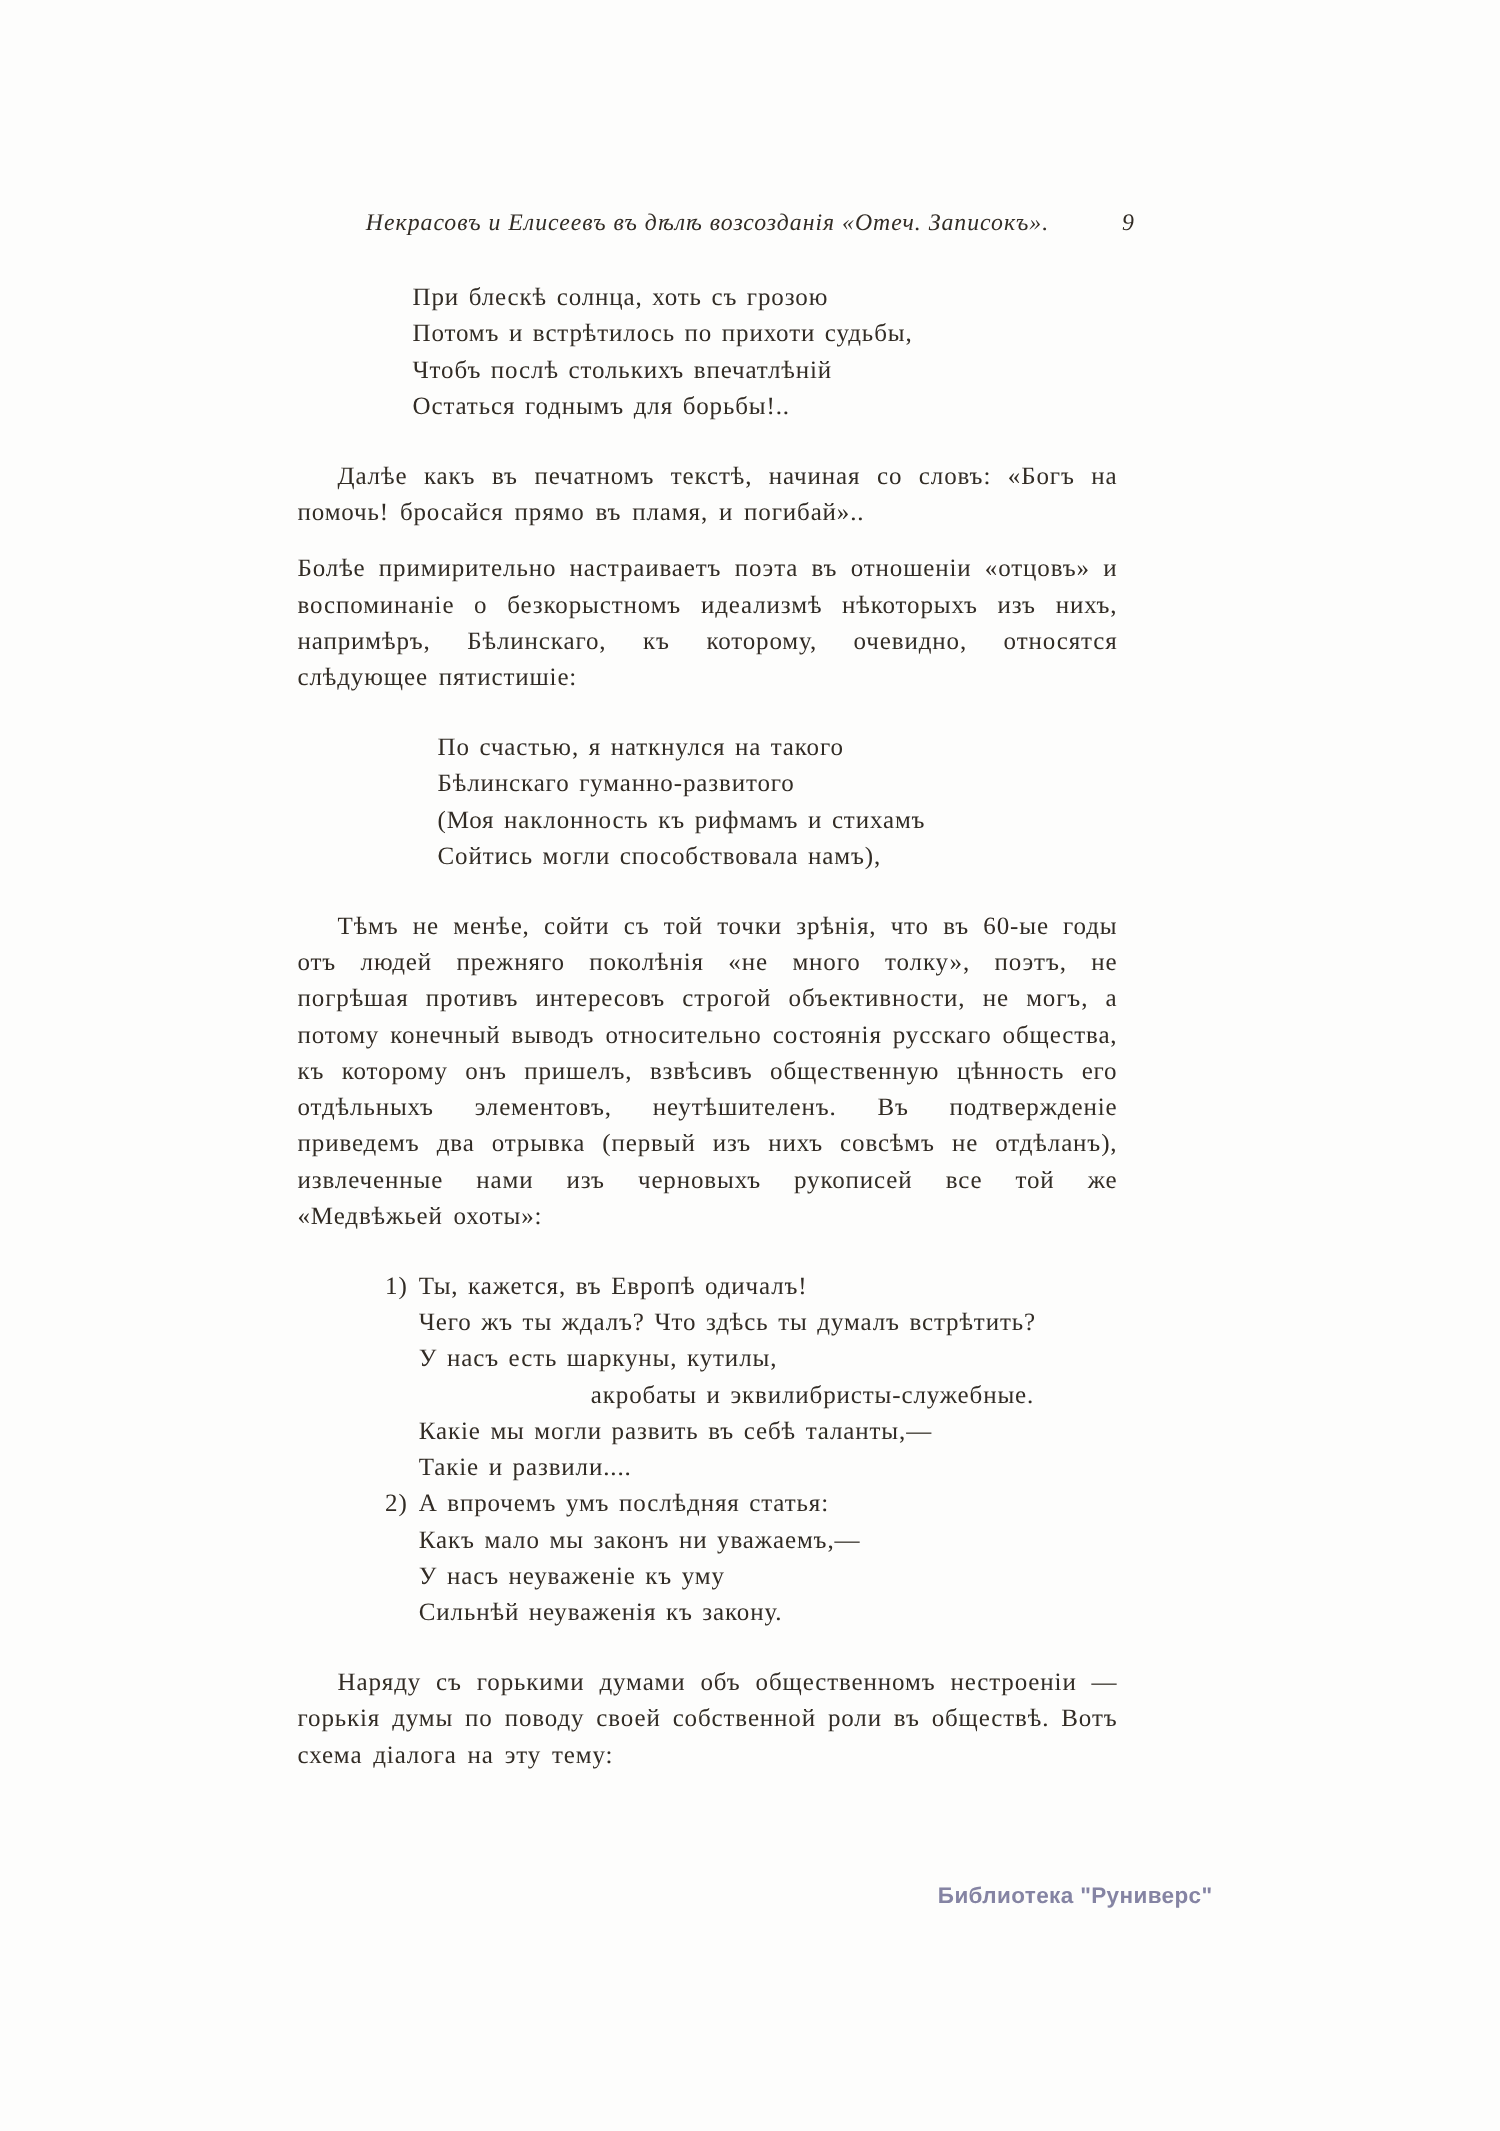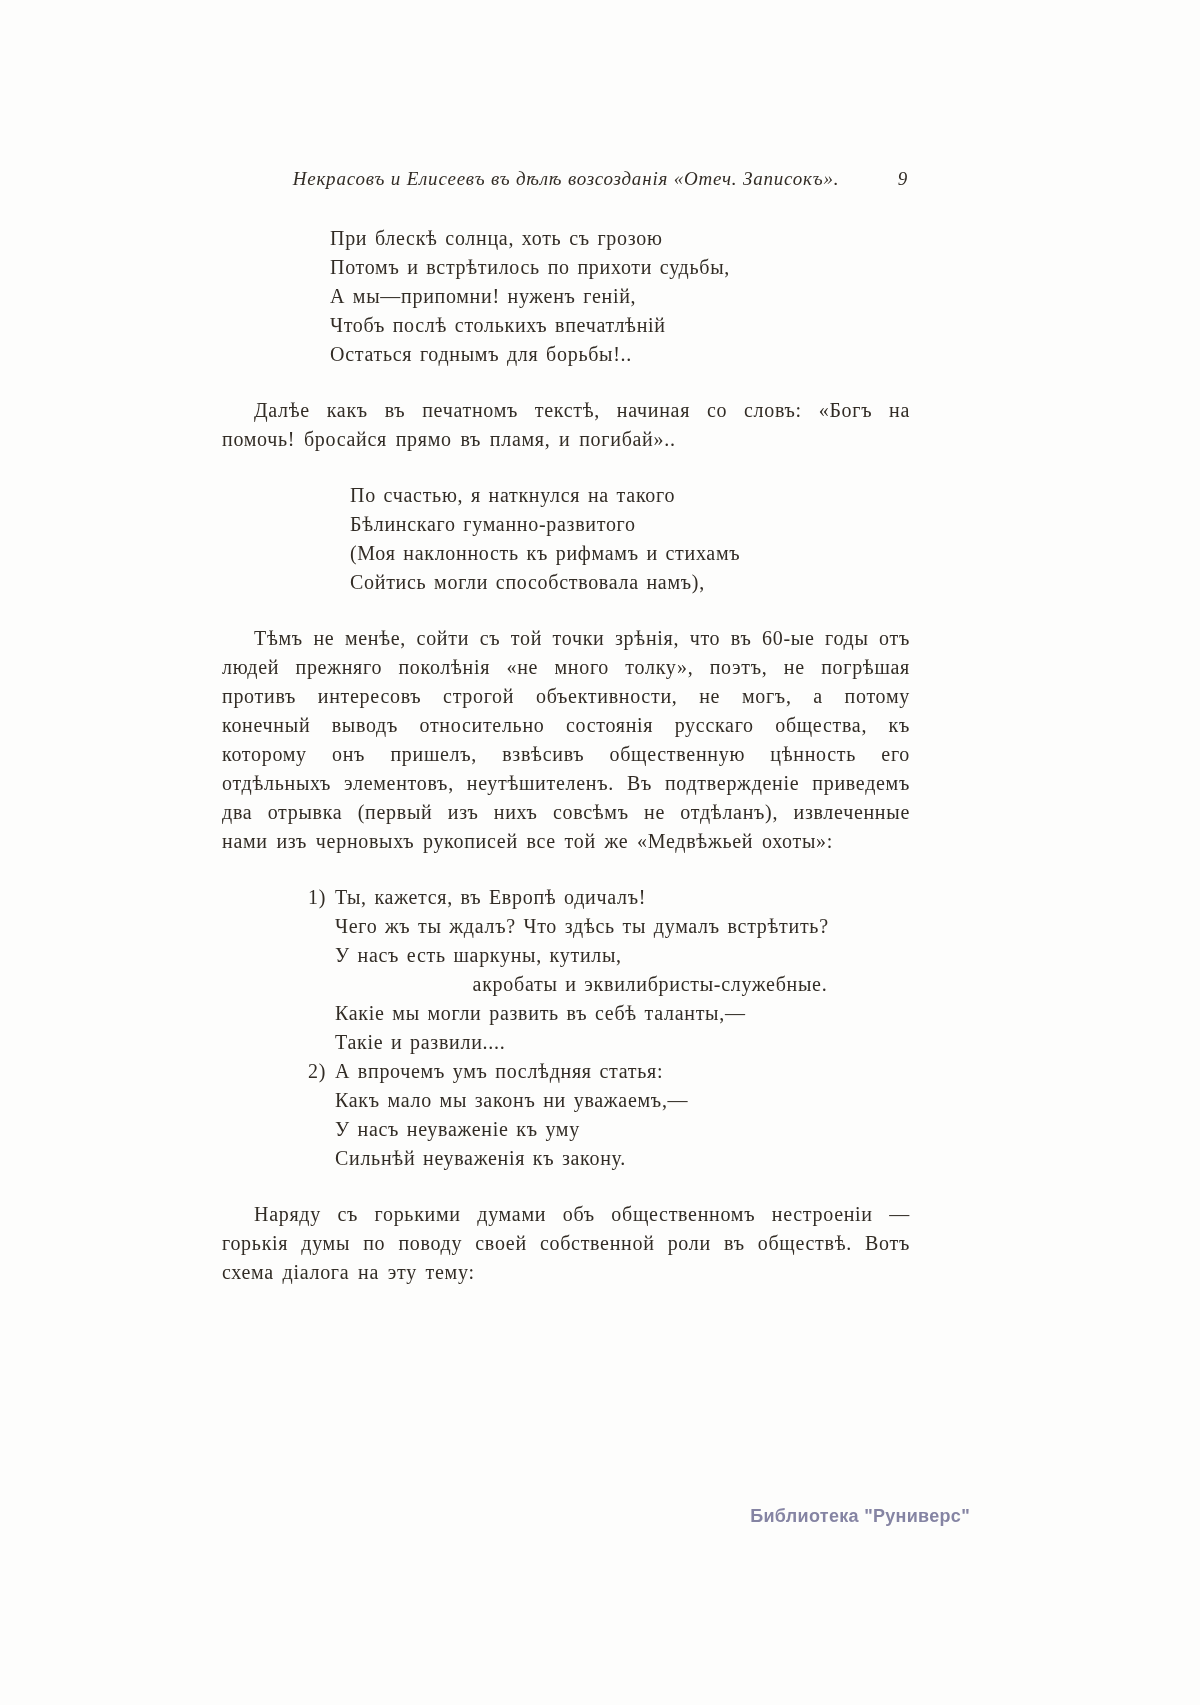--- a/index.html
+++ b/index.html
@@ -31,21 +31,21 @@
     margin-bottom: 34px;
     white-space: nowrap;
   }
   .header .page-number {
     position: absolute;
     right: 2px;
     top: 0;
     font-style: italic;
   }
   .para {
-    margin: 0;
+    margin: 16px;
     font-size: 20px;
     line-height: 29px;
     letter-spacing: 0.7px;
     word-spacing: 3px;
     text-align: justify;
   }
   .para.indent { text-indent: 32px; }
   .para.noindent { text-indent: 0; }
   .verse {
     margin: 27px 0;
@@ -94,25 +94,25 @@
 <div class="page">
   <div class="text-col">
     <div class="header">
       <span class="header-title">Некрасовъ и Елисеевъ въ дѣлѣ возсозданія «Отеч. Записокъ».</span>
       <span class="page-number">9</span>
     </div>
     <div class="content" id="content">
         <div class="verse verse-a">
           <div class="vline">При блескѣ солнца, хоть съ грозою</div>
           <div class="vline">Потомъ и встрѣтилось по прихоти судьбы,</div>
-          <div class="vline">А мы—припомни! нуженъ геній,</div>
           <div class="vline">Чтобъ послѣ столькихъ впечатлѣній</div>
           <div class="vline">Остаться годнымъ для борьбы!..</div>
         </div>
         <p class="para indent">Далѣе какъ въ печатномъ текстѣ, начиная со словъ: «Богъ на помочь! бросайся прямо въ пламя, и погибай»..</p>
+        <p class="para noindent">Болѣе примирительно настраиваетъ поэта въ отношеніи «отцовъ» и воспоминаніе о безкорыстномъ идеализмѣ нѣкоторыхъ изъ нихъ, напримѣръ, Бѣлинскаго, къ которому, очевидно, относятся слѣдующее пятистишіе:</p>
         <div class="verse verse-b">
           <div class="vline">По счастью, я наткнулся на такого</div>
           <div class="vline">Бѣлинскаго гуманно-развитого</div>
           <div class="vline">(Моя наклонность къ рифмамъ и стихамъ</div>
           <div class="vline">Сойтись могли способствовала намъ),</div>
         </div>
         <p class="para indent">Тѣмъ не менѣе, сойти съ той точки зрѣнія, что въ 60-ые годы отъ людей прежняго поколѣнія «не много толку», поэтъ, не погрѣшая противъ интересовъ строгой объективности, не могъ, а потому конечный выводъ относительно состоянія русскаго общества, къ которому онъ пришелъ, взвѣсивъ общественную цѣнность его отдѣльныхъ элементовъ, неутѣшителенъ. Въ подтвержденіе приведемъ два отрывка (первый изъ нихъ совсѣмъ не отдѣланъ), извлеченные нами изъ черновыхъ рукописей все той же «Медвѣжьей охоты»:</p>
         <div class="nverse">
           <div class="nline">
             <span class="num">1)</span>

